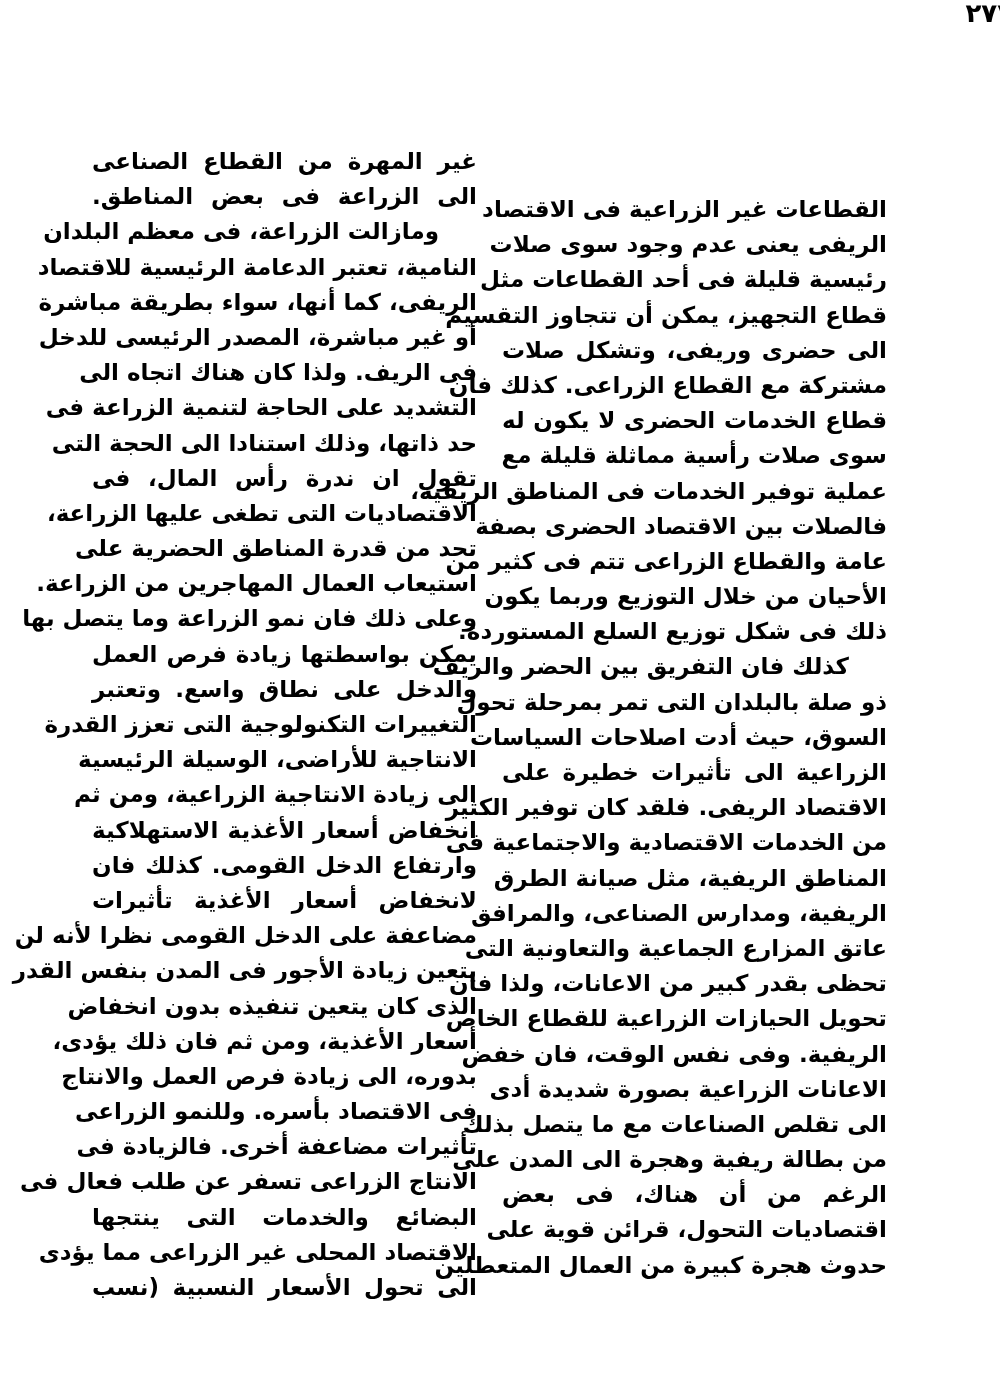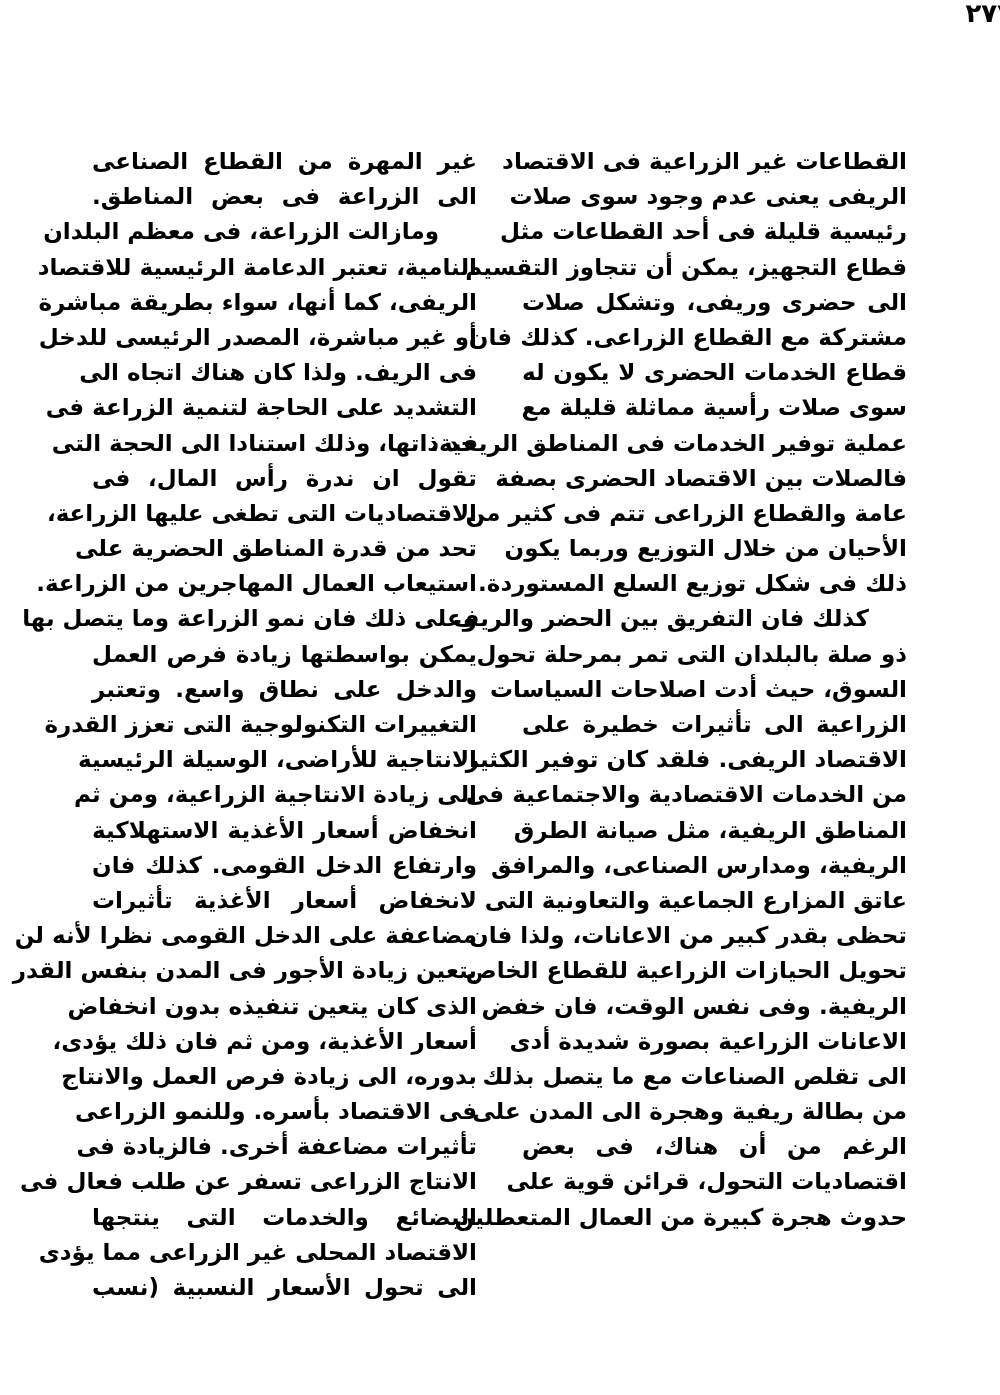--- a/index.html
+++ b/index.html
@@ -25,21 +25,21 @@
     font-weight: bold;
     line-height: 26px;
     direction: rtl;
   }
   .column {
     position: absolute;
     top: 144px;
     width: 385px;
     direction: rtl;
   }
-  .column.right { left: 522px; }
+  .column.right { left: 502px; margin-top: 48px; }
   .column.left  { left: 92px; }
   .line {
     display: block;
     height: 35.2px;
     line-height: 35.2px;
     font-size: 23px;
     font-weight: bold;
     white-space: nowrap;
     text-align: justify;
     text-align-last: justify;

